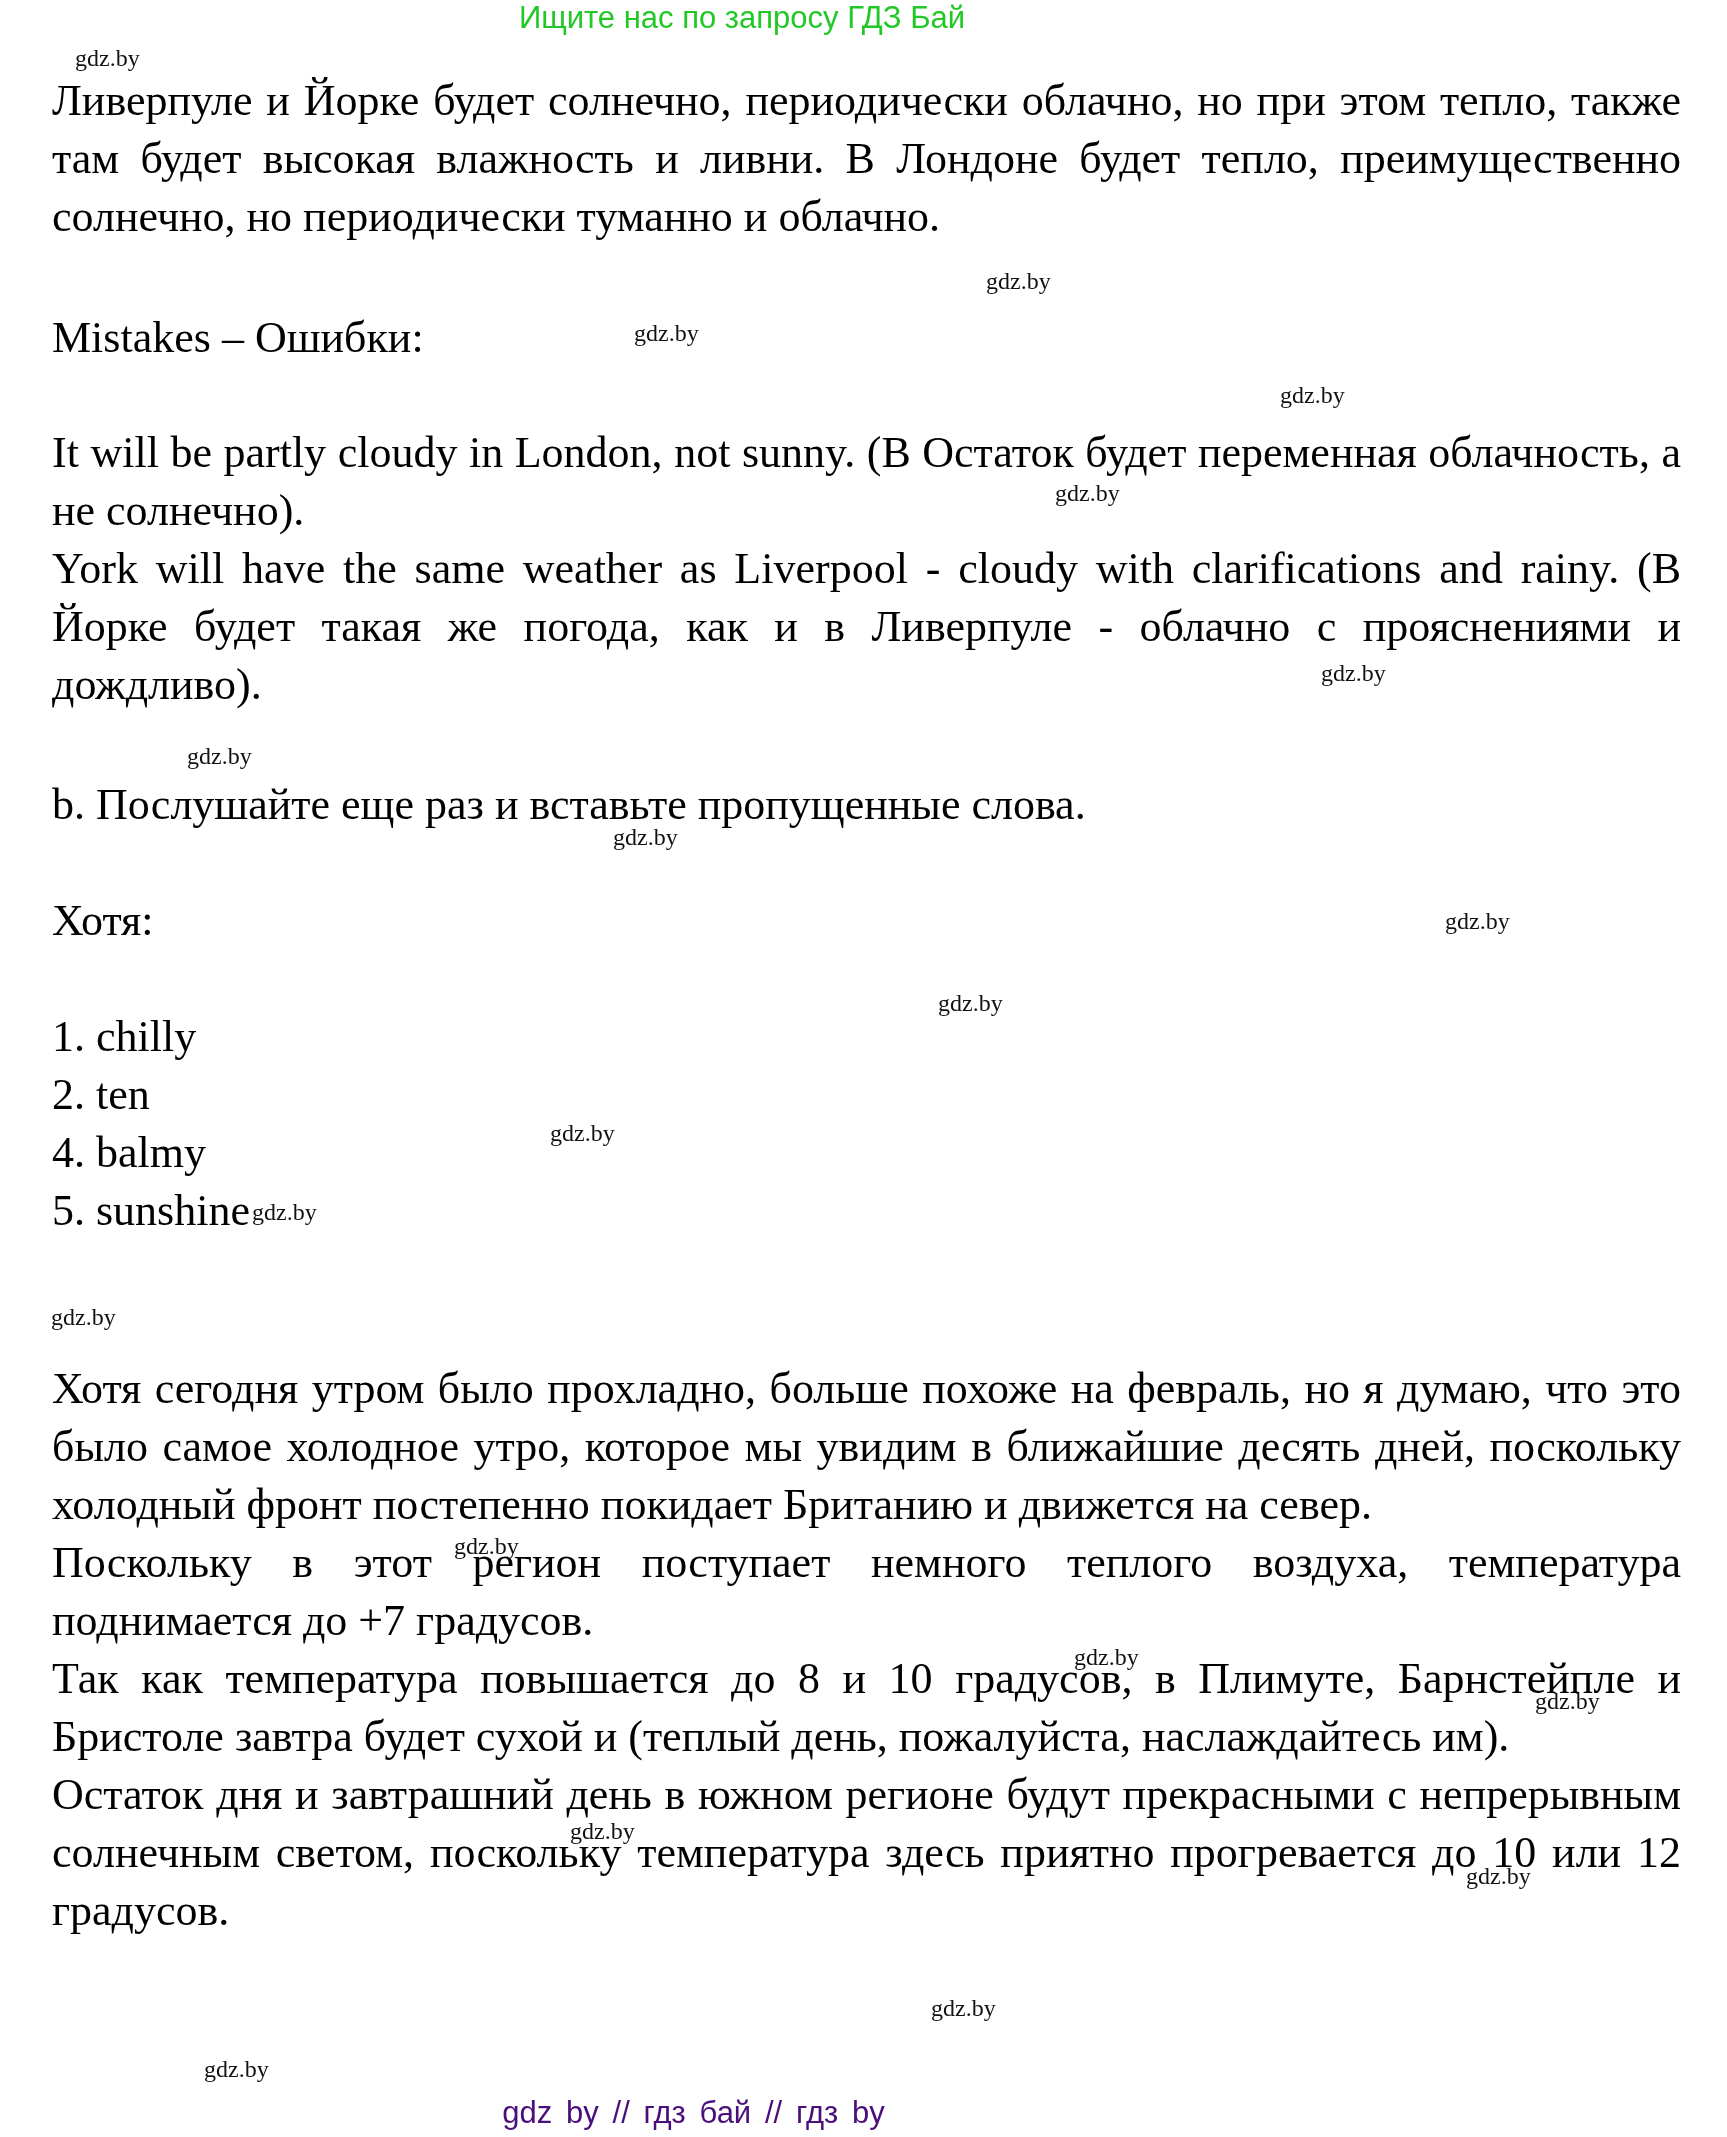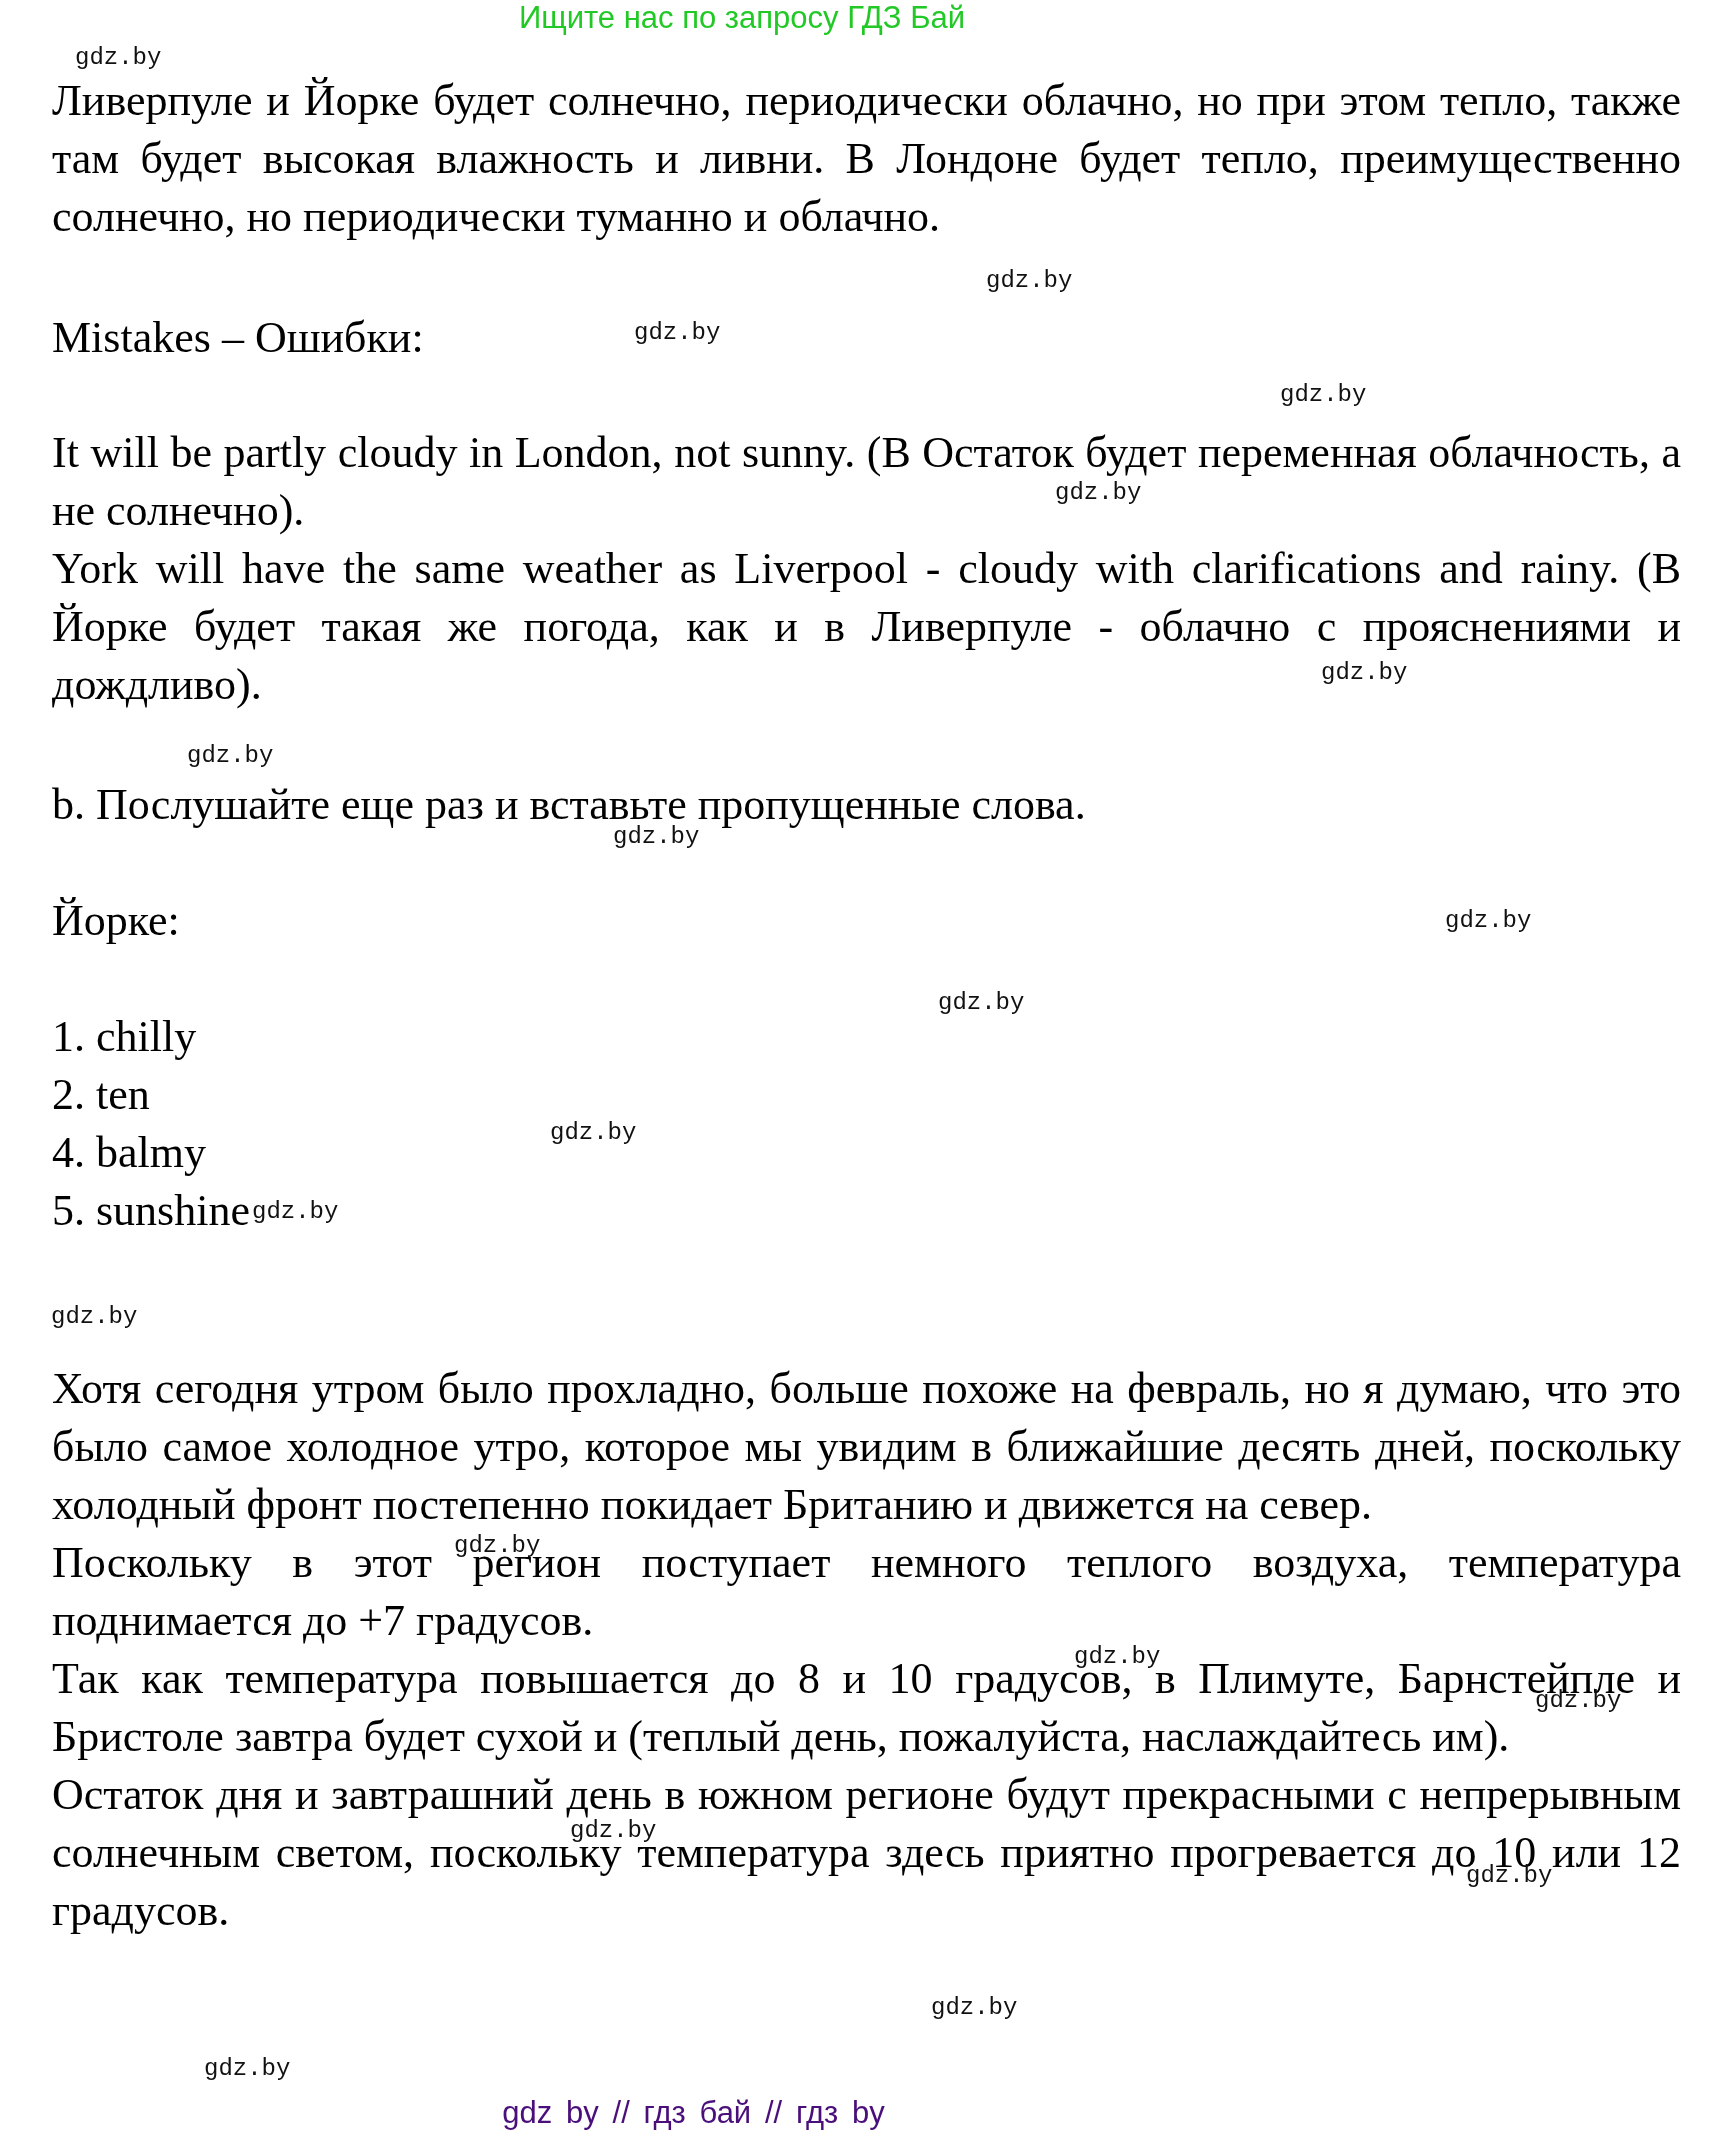--- a/index.html
+++ b/index.html
@@ -5,21 +5,21 @@
   html, body { margin:0; padding:0; background:#ffffff; }
   body { width:1728px; height:2137px; position:relative; overflow:hidden; }
   .header { position:absolute; left:0; width:1484px; top:0; text-align:center;
     font-family:"Liberation Sans", sans-serif; font-size:31px; color:#22c926; line-height:35px; }
   .footer { position:absolute; left:0; width:1387px; top:2094px; text-align:center;
     font-family:"Liberation Sans", sans-serif; font-size:31px; color:#4a0f7b; line-height:38px; word-spacing:5.2px; }
   .block { position:absolute; left:52px; width:1629px;
     font-family:"Liberation Serif", serif; font-size:44px; line-height:58px; color:#000; }
   .block p { margin:0; }
   .justify { text-align:justify; text-align-last:left; }
-  .wm { position:absolute; font-family:Liberation Mono, monospace; font-size:24px; color:#111; line-height:26px; white-space:nowrap; }
+  .wm { position:absolute; font-family:Liberation Serif, serif; font-size:24px; color:#111; line-height:26px; white-space:nowrap; }
   ol.answers { list-style:none; margin:0; padding:0; }
   ol.answers li { margin:0; }
 </style>
 </head>
 <body>
 
 <div class="header">Ищите нас по запросу ГДЗ Бай</div>
 
 <div class="block justify" style="top:72px;">
   <p>Ливерпуле и Йорке будет солнечно, периодически облачно, но при этом тепло, также там будет высокая влажность и ливни. В Лондоне будет тепло, преимущественно солнечно, но периодически туманно и облачно.</p>
@@ -32,21 +32,21 @@
 <div class="block justify" style="top:424px;">
   <p>It will be partly cloudy in London, not sunny. (В Остаток будет переменная облачность, а не солнечно).</p>
   <p>York will have the same weather as Liverpool - cloudy with clarifications and rainy. (В Йорке будет такая же погода, как и в Ливерпуле - облачно с прояснениями и дождливо).</p>
 </div>
 
 <div class="block" style="top:776px;">
   <p>b. Послушайте еще раз и вставьте пропущенные слова.</p>
 </div>
 
 <div class="block" style="top:892px;">
-  <p>Йорке:</p>
+  <p>Хотя:</p>
 </div>
 
 <div class="block" style="top:1008px;">
   <ol class="answers">
     <li>1. chilly</li>
     <li>2. ten</li>
     <li>4. balmy</li>
     <li>5. sunshine</li>
   </ol>
 </div>

